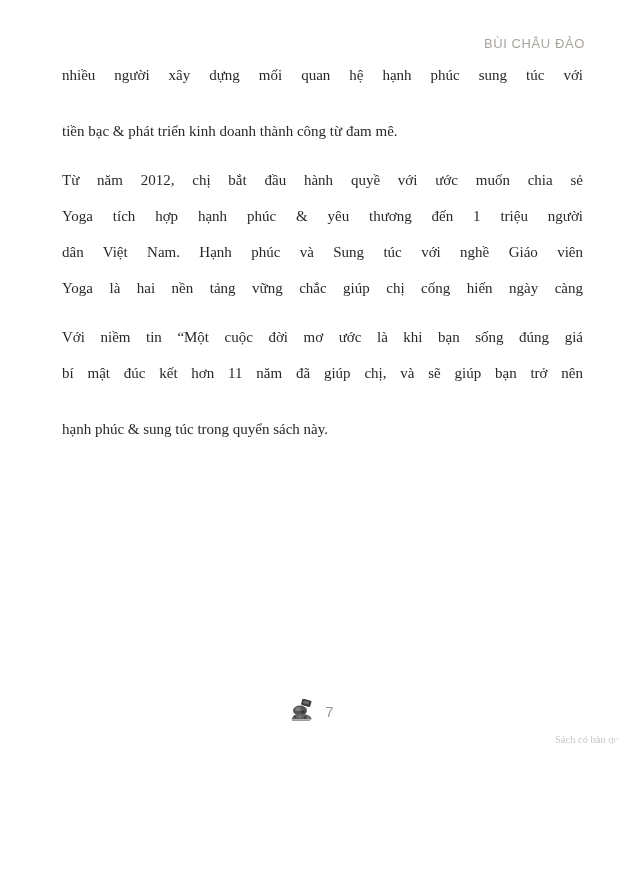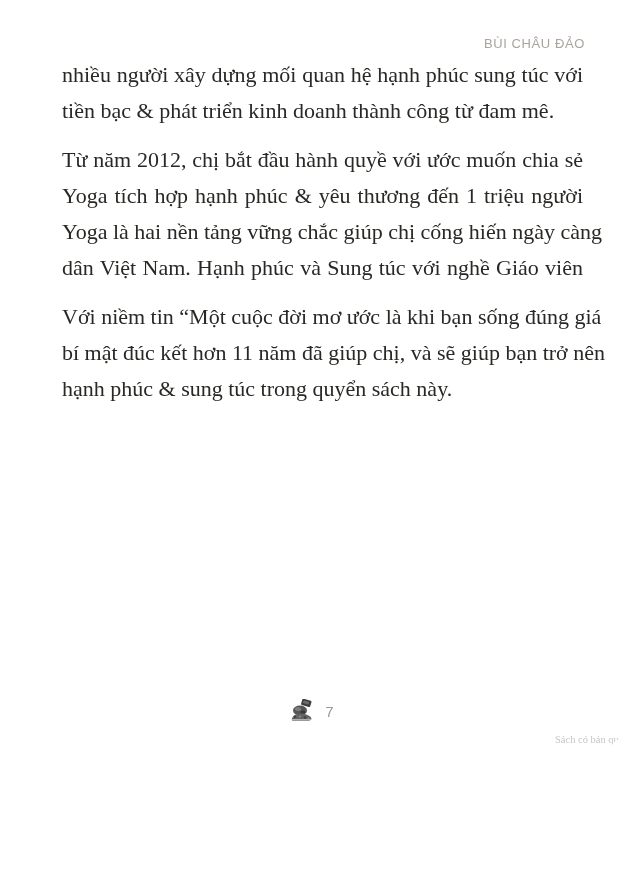--- a/index.html
+++ b/index.html
@@ -24,34 +24,35 @@
     font-size: 13px;
     font-weight: 400;
     letter-spacing: 0.6px;
     color: #a9a49e;
   }
   .text-block {
     position: absolute;
     left: 62px;
     top: 57px;
     width: 521px;
-    font-size: 22px;
+    font-size: 15px;
     line-height: 36px;
     color: #2a2825;
   }
   .para {
     margin: 0 0 13px 0;
   }
   .line {
     text-align: justify;
     text-align-last: justify;
     white-space: nowrap;
   }
   .line.end {
     text-align-last: left;
+    margin-top: 20px;
   }
   .page-footer {
     position: absolute;
     left: 0;
     right: 0;
     bottom: 26px;
     display: flex;
     align-items: flex-end;
     justify-content: center;
     gap: 11px;
@@ -89,22 +90,22 @@
   <div class="text-block">
 
     <div class="para">
       <div class="line">nhiều người xây dựng mối quan hệ hạnh phúc sung túc với</div>
       <div class="line end">tiền bạc &amp; phát triển kinh doanh thành công từ đam mê.</div>
     </div>
 
     <div class="para">
       <div class="line">Từ năm 2012, chị bắt đầu hành quyề với ước muốn chia sẻ</div>
       <div class="line">Yoga tích hợp hạnh phúc &amp; yêu thương đến 1 triệu người</div>
+      <div class="line">dân Việt Nam. Hạnh phúc và Sung túc với nghề Giáo viên</div>
       <div class="line">Yoga là hai nền tảng vững chắc giúp chị cống hiến ngày càng</div>
-      <div class="line">dân Việt Nam. Hạnh phúc và Sung túc với nghề Giáo viên</div>
     </div>
 
     <div class="para">
       <div class="line">Với niềm tin “Một cuộc đời mơ ước là khi bạn sống đúng giá</div>
       <div class="line">bí mật đúc kết hơn 11 năm đã giúp chị, và sẽ giúp bạn trở nên</div>
       <div class="line end">hạnh phúc &amp; sung túc trong quyển sách này.</div>
     </div>
 
   </div>
 

